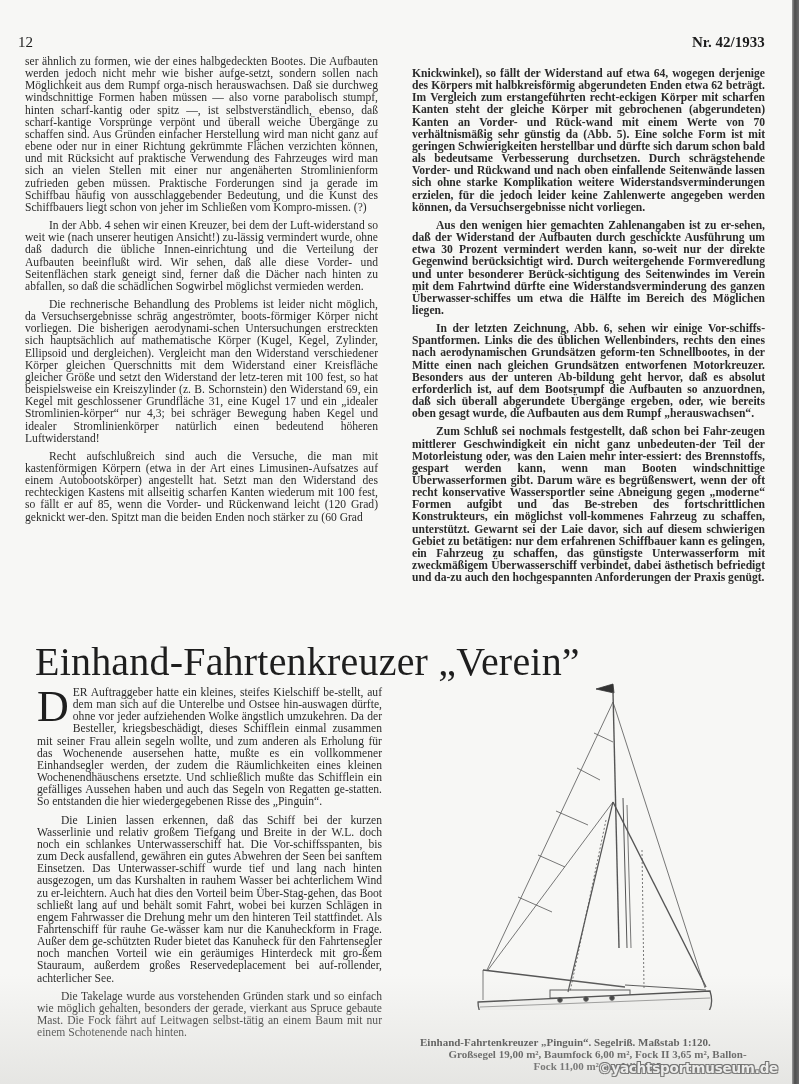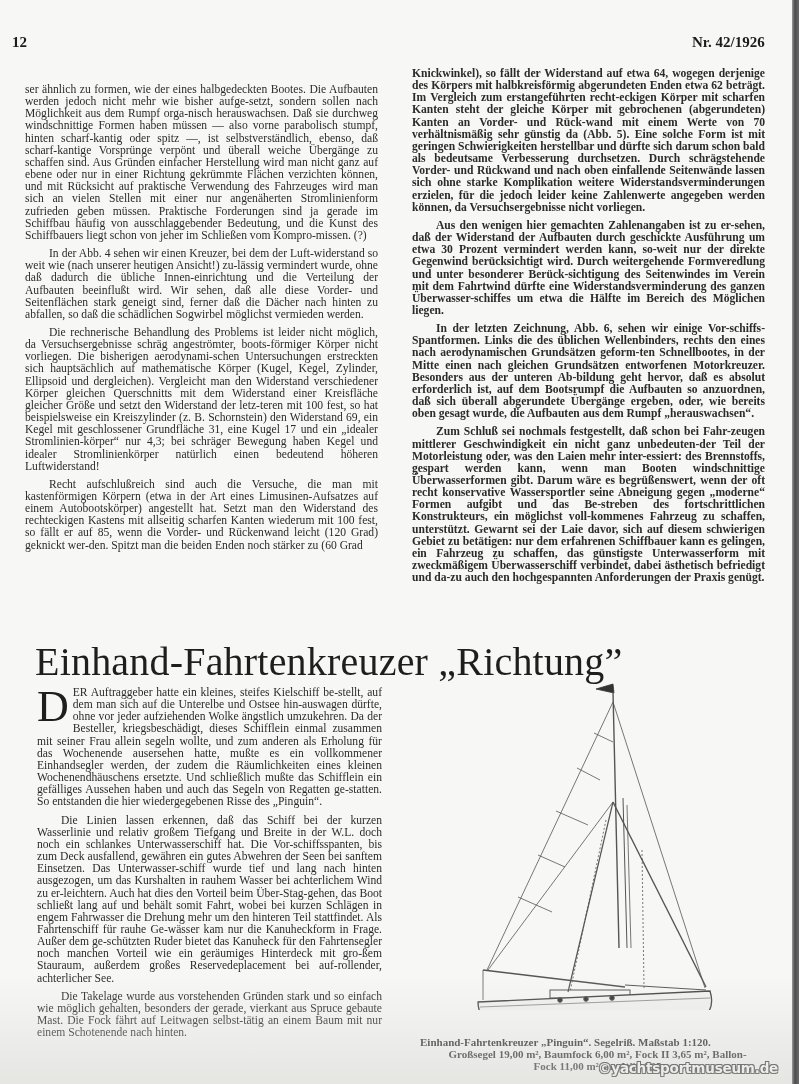--- a/index.html
+++ b/index.html
@@ -12,36 +12,36 @@
   .page-edge {
     position: absolute; right: 0; top: 0; width: 7px; height: 1084px;
     background: linear-gradient(to right, #9a9a9a, #4d4d4d 40%, #6a6a6a);
   }
   .bottom-shade {
     position: absolute; left: 0; right: 7px; bottom: 0; height: 110px;
     background: linear-gradient(to bottom, rgba(247,247,245,0), rgba(215,215,212,0.55));
     pointer-events: none;
   }
   .page-number {
-    position: absolute; left: 12px; top: 34px;
-    font-family: "Liberation Serif", serif; font-weight: bold; font-size: 15px; color: #1c1c1c;
+    position: absolute; left: 18px; top: 34px;
+    font-family: "Liberation Serif", serif; font-weight: normal; font-size: 15px; color: #1c1c1c;
   }
   .issue-number {
     position: absolute; left: 692px; top: 34px;
     font-family: "Liberation Serif", serif; font-weight: bold; font-size: 15px; color: #1c1c1c;
   }
   .col {
     position: absolute;
     font-family: "Liberation Serif", serif;
     font-size: 11.6px; line-height: 12.15px;
     text-align: justify; color: #2b2b2b;
   }
   .col p { margin: 0 0 6px 0; text-indent: 0; hyphens: manual; }
   .col p.ind { text-indent: 24px; }
-  .col-top-left { left: 25px; top: 84px; width: 353px; }
+  .col-top-left { left: 25px; top: 56px; width: 353px; }
   .col-top-right { left: 412px; top: 68px; width: 353px; font-weight: bold; }
   .article-title {
     position: absolute; left: 35px; top: 638px; margin: 0;
     font-family: "Liberation Serif", serif; font-weight: normal;
     font-size: 40px; letter-spacing: 0.2px; color: #1e1e1e; white-space: nowrap;
   }
   .col-article { left: 37px; top: 687px; width: 345px; }
   .drop-cap {
     float: left; font-size: 44px; line-height: 36px; margin: 2px 4px 0 0;
     font-family: "Liberation Serif", serif; color: #1e1e1e;
@@ -63,37 +63,37 @@
     color: #ffffff; letter-spacing: -0.2px;
     text-shadow: -1px -1px 0 #222, 1px -1px 0 #222, -1px 1px 0 #222, 1px 1px 0 #222;
   }
 </style>
 </head>
 <body>
 
 <div class="page-edge"></div>
 
 <div class="page-number">12</div>
-<div class="issue-number">Nr. 42/1926</div>
+<div class="issue-number">Nr. 42/1933</div>
 
 <div class="col col-top-left">
   <p>ser ähnlich zu formen, wie der eines halbgedeckten Bootes. Die Aufbauten werden jedoch nicht mehr wie bisher aufge-setzt, sondern sollen nach Möglichkeit aus dem Rumpf orga-nisch herauswachsen. Daß sie durchweg windschnittige Formen haben müssen — also vorne parabolisch stumpf, hinten scharf-kantig oder spitz —, ist selbstverständlich, ebenso, daß scharf-kantige Vorsprünge verpönt und überall weiche Übergänge zu schaffen sind. Aus Gründen einfacher Herstellung wird man nicht ganz auf ebene oder nur in einer Richtung gekrümmte Flächen verzichten können, und mit Rücksicht auf praktische Verwendung des Fahrzeuges wird man sich an vielen Stellen mit einer nur angenäherten Stromlinienform zufrieden geben müssen. Praktische Forderungen sind ja gerade im Schiffbau häufig von ausschlaggebender Bedeutung, und die Kunst des Schiffbauers liegt schon von jeher im Schließen vom Kompro-missen. (?)</p>
   <p class="ind">In der Abb. 4 sehen wir einen Kreuzer, bei dem der Luft-widerstand so weit wie (nach unserer heutigen Ansicht!) zu-lässig vermindert wurde, ohne daß dadurch die übliche Innen-einrichtung und die Verteilung der Aufbauten beeinflußt wird. Wir sehen, daß alle diese Vorder- und Seitenflächen stark geneigt sind, ferner daß die Dächer nach hinten zu abfallen, so daß die schädlichen Sogwirbel möglichst vermieden werden.</p>
   <p class="ind">Die rechnerische Behandlung des Problems ist leider nicht möglich, da Versuchsergebnisse schräg angeströmter, boots-förmiger Körper nicht vorliegen. Die bisherigen aerodynami-schen Untersuchungen erstreckten sich hauptsächlich auf mathematische Körper (Kugel, Kegel, Zylinder, Ellipsoid und dergleichen). Vergleicht man den Widerstand verschiedener Körper gleichen Querschnitts mit dem Widerstand einer Kreisfläche gleicher Größe und setzt den Widerstand der letz-teren mit 100 fest, so hat beispielsweise ein Kreiszylinder (z. B. Schornstein) den Widerstand 69, ein Kegel mit geschlossener Grundfläche 31, eine Kugel 17 und ein „idealer Stromlinien-körper“ nur 4,3; bei schräger Bewegung haben Kegel und idealer Stromlinienkörper natürlich einen bedeutend höheren Luftwiderstand!</p>
   <p class="ind">Recht aufschlußreich sind auch die Versuche, die man mit kastenförmigen Körpern (etwa in der Art eines Limusinen-Aufsatzes auf einem Autobootskörper) angestellt hat. Setzt man den Widerstand des rechteckigen Kastens mit allseitig scharfen Kanten wiederum mit 100 fest, so fällt er auf 85, wenn die Vorder- und Rückenwand leicht (120 Grad) geknickt wer-den. Spitzt man die beiden Enden noch stärker zu (60 Grad</p>
 </div>
 
 <div class="col col-top-right">
   <p>Knickwinkel), so fällt der Widerstand auf etwa 64, wogegen derjenige des Körpers mit halbkreisförmig abgerundeten Enden etwa 62 beträgt. Im Vergleich zum erstangeführten recht-eckigen Körper mit scharfen Kanten steht der gleiche Körper mit gebrochenen (abgerundeten) Kanten an Vorder- und Rück-wand mit einem Werte von 70 verhältnismäßig sehr günstig da (Abb. 5). Eine solche Form ist mit geringen Schwierigkeiten herstellbar und dürfte sich darum schon bald als bedeutsame Verbesserung durchsetzen. Durch schrägstehende Vorder- und Rückwand und nach oben einfallende Seitenwände lassen sich ohne starke Komplikation weitere Widerstandsverminderungen erzielen, für die jedoch leider keine Zahlenwerte angegeben werden können, da Versuchsergebnisse nicht vorliegen.</p>
   <p class="ind">Aus den wenigen hier gemachten Zahlenangaben ist zu er-sehen, daß der Widerstand der Aufbauten durch geschickte Ausführung um etwa 30 Prozent vermindert werden kann, so-weit nur der direkte Gegenwind berücksichtigt wird. Durch weitergehende Formveredlung und unter besonderer Berück-sichtigung des Seitenwindes im Verein mit dem Fahrtwind dürfte eine Widerstandsverminderung des ganzen Überwasser-schiffes um etwa die Hälfte im Bereich des Möglichen liegen.</p>
   <p class="ind">In der letzten Zeichnung, Abb. 6, sehen wir einige Vor-schiffs-Spantformen. Links die des üblichen Wellenbinders, rechts den eines nach aerodynamischen Grundsätzen geform-ten Schnellbootes, in der Mitte einen nach gleichen Grundsätzen entworfenen Motorkreuzer. Besonders aus der unteren Ab-bildung geht hervor, daß es absolut erforderlich ist, auf dem Bootsrumpf die Aufbauten so anzuordnen, daß sich überall abgerundete Übergänge ergeben, oder, wie bereits oben gesagt wurde, die Aufbauten aus dem Rumpf „herauswachsen“.</p>
   <p class="ind">Zum Schluß sei nochmals festgestellt, daß schon bei Fahr-zeugen mittlerer Geschwindigkeit ein nicht ganz unbedeuten-der Teil der Motorleistung oder, was den Laien mehr inter-essiert: des Brennstoffs, gespart werden kann, wenn man Booten windschnittige Überwasserformen gibt. Darum wäre es begrüßenswert, wenn der oft recht konservative Wassersportler seine Abneigung gegen „moderne“ Formen aufgibt und das Be-streben des fortschrittlichen Konstrukteurs, ein möglichst voll-kommenes Fahrzeug zu schaffen, unterstützt. Gewarnt sei der Laie davor, sich auf diesem schwierigen Gebiet zu betätigen: nur dem erfahrenen Schiffbauer kann es gelingen, ein Fahrzeug zu schaffen, das günstigste Unterwasserform mit zweckmäßigem Überwasserschiff verbindet, dabei ästhetisch befriedigt und da-zu auch den hochgespannten Anforderungen der Praxis genügt.</p>
 </div>
 
-<h1 class="article-title">Einhand-Fahrtenkreuzer „Richtung”</h1>
+<h1 class="article-title">Einhand-Fahrtenkreuzer „Verein”</h1>
 
 <div class="col col-article">
   <p><span class="drop-cap">D</span><span>ER Auftraggeber hatte ein kleines, steifes Kielschiff be-stellt, auf dem man sich auf die Unterelbe und Ostsee hin-auswagen dürfte, ohne vor jeder aufziehenden Wolke ängstlich umzukehren. Da der Besteller, kriegsbeschädigt, dieses Schifflein einmal zusammen mit seiner Frau allein segeln wollte, und zum anderen als Erholung für das Wochenende ausersehen hatte, mußte es ein vollkommener Einhandsegler werden, der zudem die Räumlichkeiten eines kleinen Wochenendhäuschens ersetzte. Und schließlich mußte das Schifflein ein gefälliges Aussehen haben und auch das Segeln von Regatten ge-statten. So entstanden die hier wiedergegebenen Risse des „Pinguin“.</span></p>
   <p class="ind">Die Linien lassen erkennen, daß das Schiff bei der kurzen Wasserlinie und relativ großem Tiefgang und Breite in der W.L. doch noch ein schlankes Unterwasserschiff hat. Die Vor-schiffsspanten, bis zum Deck ausfallend, gewähren ein gutes Abwehren der Seen bei sanftem Einsetzen. Das Unterwasser-schiff wurde tief und lang nach hinten ausgezogen, um das Kurshalten in rauhem Wasser bei achterlichem Wind zu er-leichtern. Auch hat dies den Vorteil beim Über-Stag-gehen, das Boot schließt lang auf und behält somit Fahrt, wobei bei kurzen Schlägen in engem Fahrwasser die Drehung mehr um den hinteren Teil stattfindet. Als Fahrtenschiff für rauhe Ge-wässer kam nur die Kanuheckform in Frage. Außer dem ge-schützten Ruder bietet das Kanuheck für den Fahrtensegler noch manchen Vorteil wie ein geräumiges Hinterdeck mit gro-ßem Stauraum, außerdem großes Reservedeplacement bei auf-rollender, achterlicher See.</p>
   <p class="ind">Die Takelage wurde aus vorstehenden Gründen stark und so einfach wie möglich gehalten, besonders der gerade, vierkant aus Spruce gebaute Mast. Die Fock fährt auf Leitwagen selbst-tätig an einem Baum mit nur einem Schotenende nach hinten.</p>
 </div>
 
 <div class="figure">
   <svg viewBox="0 0 372 330">
     <g fill="none" stroke="#555" stroke-width="0.8">

